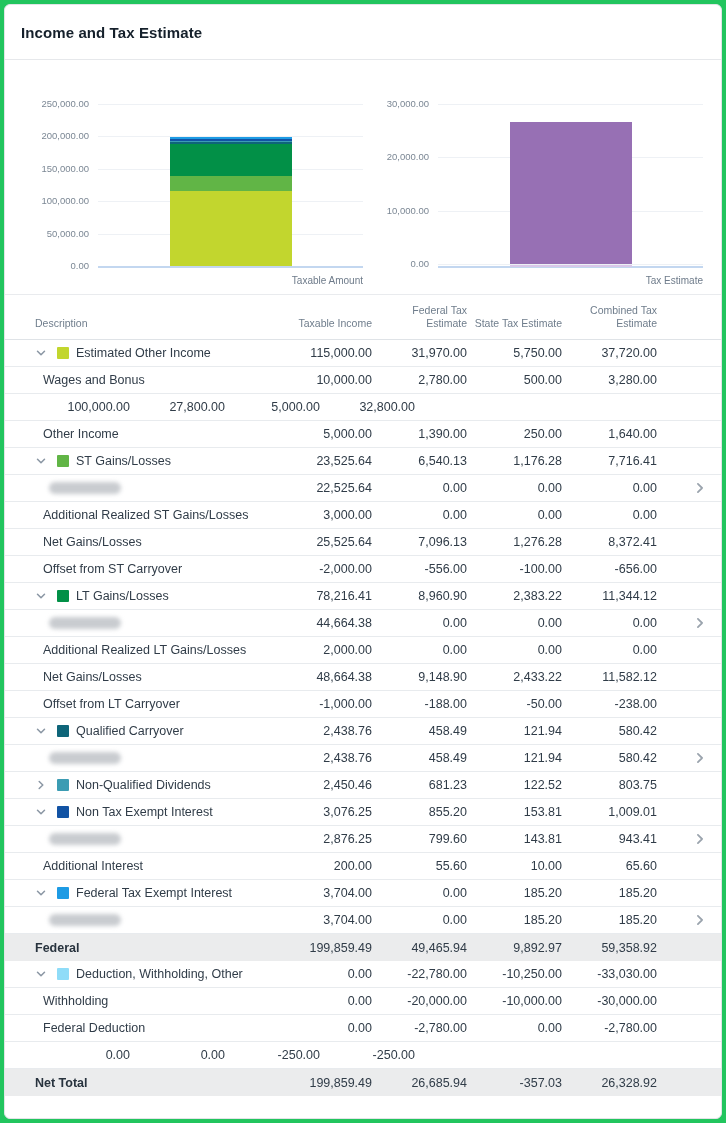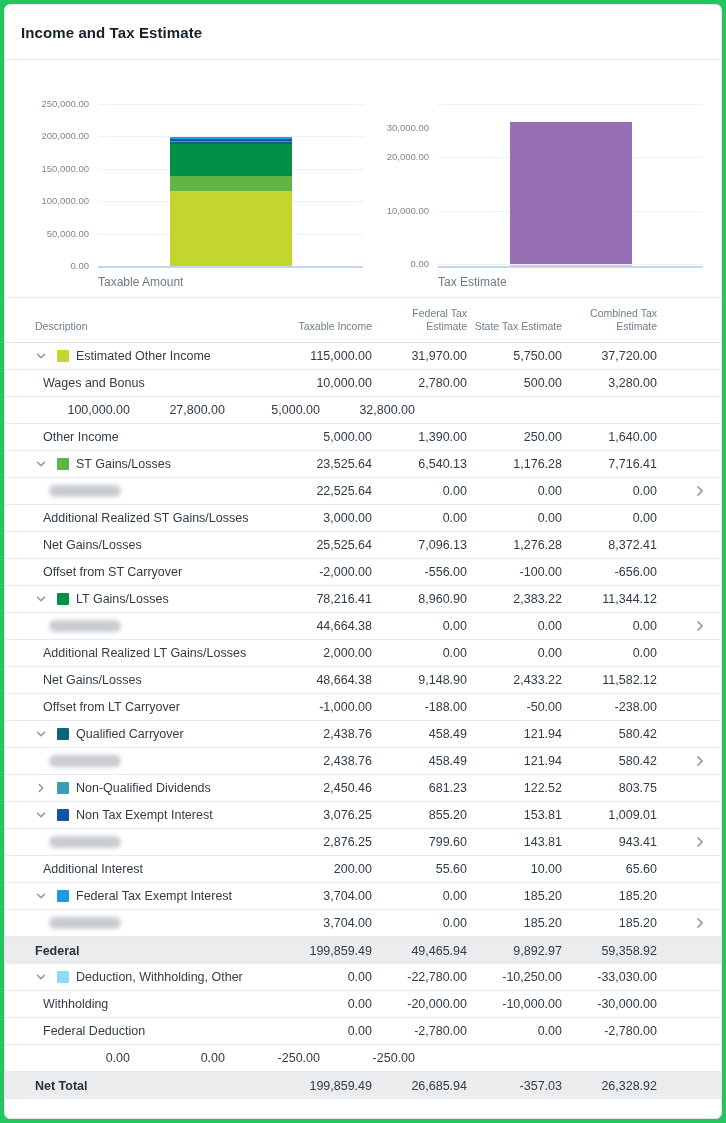--- a/index.html
+++ b/index.html
@@ -29,21 +29,21 @@
   .ylabels { position:relative; width:66px; margin-right:9px; height:164px; flex:none; }
   .ytick { position:absolute; right:0; font-size:9.5px; color:#7b8794; line-height:12px; white-space:nowrap; }
   .plot { position:relative; flex:1; height:164px; }
   .baseline { position:absolute; left:0; right:0; bottom:0; height:2px; background:#c3d7f0; }
   .gridline { position:absolute; left:0; right:0; height:1px; background:#eef1f5; }
   .bar { position:absolute; left:50%; transform:translateX(-50%); width:122px;
          display:flex; flex-direction:column-reverse; }
   .seg { width:100%; }
   .negseg { position:absolute; left:50%; transform:translateX(-50%); width:122px; }
   .xlabel-row { margin-left:75px; margin-top:7px; }
-  .xlabel { text-align:left; font-size:12px; color:#6e7b8a; }
+  .xlabel { text-align:right; font-size:10px; color:#6e7b8a; }
 
   
   .table { border-top:1px solid #e9ebee; }
   .thead { display:flex; align-items:flex-end; padding:9px 14px 9px 30px; border-bottom:1px solid #dfe3e7; }
   .th { font-size:10.5px; color:#6f7d8c; line-height:13px; }
   .cell.desc { flex:1; min-width:0; }
   .cell.num { width:95px; text-align:right; flex:none; }
   .cell.action { width:50px; flex:none; display:flex; justify-content:flex-end; align-items:center; }
 
   .trow { display:flex; align-items:center; height:27px; padding:0 14px 0 30px;
@@ -99,21 +99,21 @@
         <div class="xlabel-row">
             <div class="xlabel">Taxable Amount</div>
           </div>
       </div>
       <div class="chart">
         <div class="chart-inner">
           <div class="ylabels">
               <div class="ytick" style="top: 154px;">0.00</div>
               <div class="ytick" style="top: 101px;">10,000.00</div>
               <div class="ytick" style="top: 47px;">20,000.00</div>
-              <div class="ytick" style="top: -6px; margin-top: 24px;">30,000.00</div>
+              <div class="ytick" style="top: -6px;">30,000.00</div>
             </div>
           <div class="plot">
               <div class="baseline"></div>
               <div class="gridline" style="top: 160px;"></div>
               <div class="gridline" style="top: 107px;"></div>
               <div class="gridline" style="top: 53px;"></div>
               <div class="gridline" style="top: 0px;"></div>
               <div class="bar" style="bottom: 4px;">
                 <div class="seg" title="Federal Tax Estimate" style="height: 142.325px; background: rgb(151, 112, 180);"></div>
               </div>

